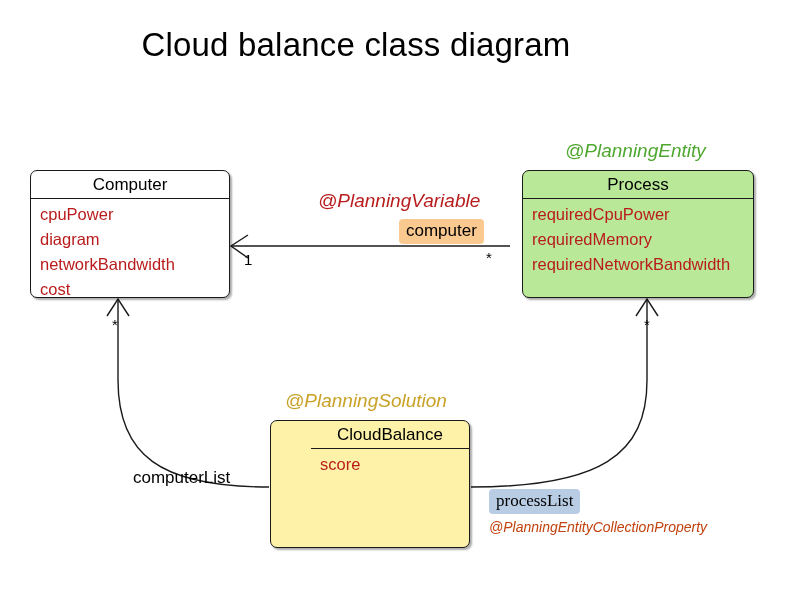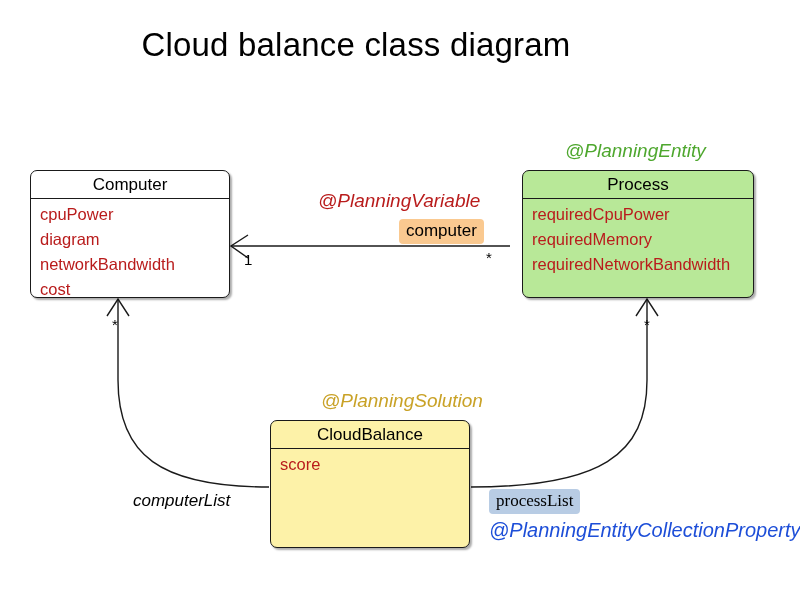--- a/index.html
+++ b/index.html
@@ -65,20 +65,21 @@
   #process-class {
     left: 510px; top: 170px;
     width: 232px; height: 128px;
     background: #b8e898;
     margin-left: 12px;
   }
   #cloudbalance-class {
     left: 270px; top: 420px;
     width: 200px; height: 128px;
     background: #fdf2a8;
+    padding-left: 40px;
   }
 
   
   .annotation {
     position: absolute;
     font-style: italic;
     white-space: nowrap;
   }
   #ann-planning-entity {
     left: 565px; top: 140px;
@@ -87,26 +88,25 @@
   }
   #ann-planning-variable {
     left: 318px; top: 190px;
     font-size: 19px;
     color: #b91c1c;
   }
   #ann-planning-solution {
     left: 285px; top: 390px;
     font-size: 19px;
     color: #c9a227;
-    margin-left: 36px;
   }
   #ann-entity-collection {
     left: 489px; top: 519px;
-    font-size: 20px;
-    color: #1d4ed8;
+    font-size: 14px;
+    color: #c2410c;
   }
 
   
   .role-label {
     position: absolute;
     font-size: 17px;
     color: #000000;
     white-space: nowrap;
   }
   .role-label.chip {
@@ -116,21 +116,21 @@
   #role-computer {
     left: 399px; top: 219px;
     background: #fac990;
   }
   #role-process-list {
     left: 489px; top: 489px;
     background: #b8cce4;
     font-family: Liberation Serif, serif;
   }
   #role-computer-list {
-    left: 133px; top: 491px; font-style: italic;
+    left: 133px; top: 468px;
   }
 
   
   .multiplicity {
     position: absolute;
     font-size: 15px;
     color: #000000;
     white-space: nowrap;
   }
   #mult-one      { left: 244px; top: 251px; }

